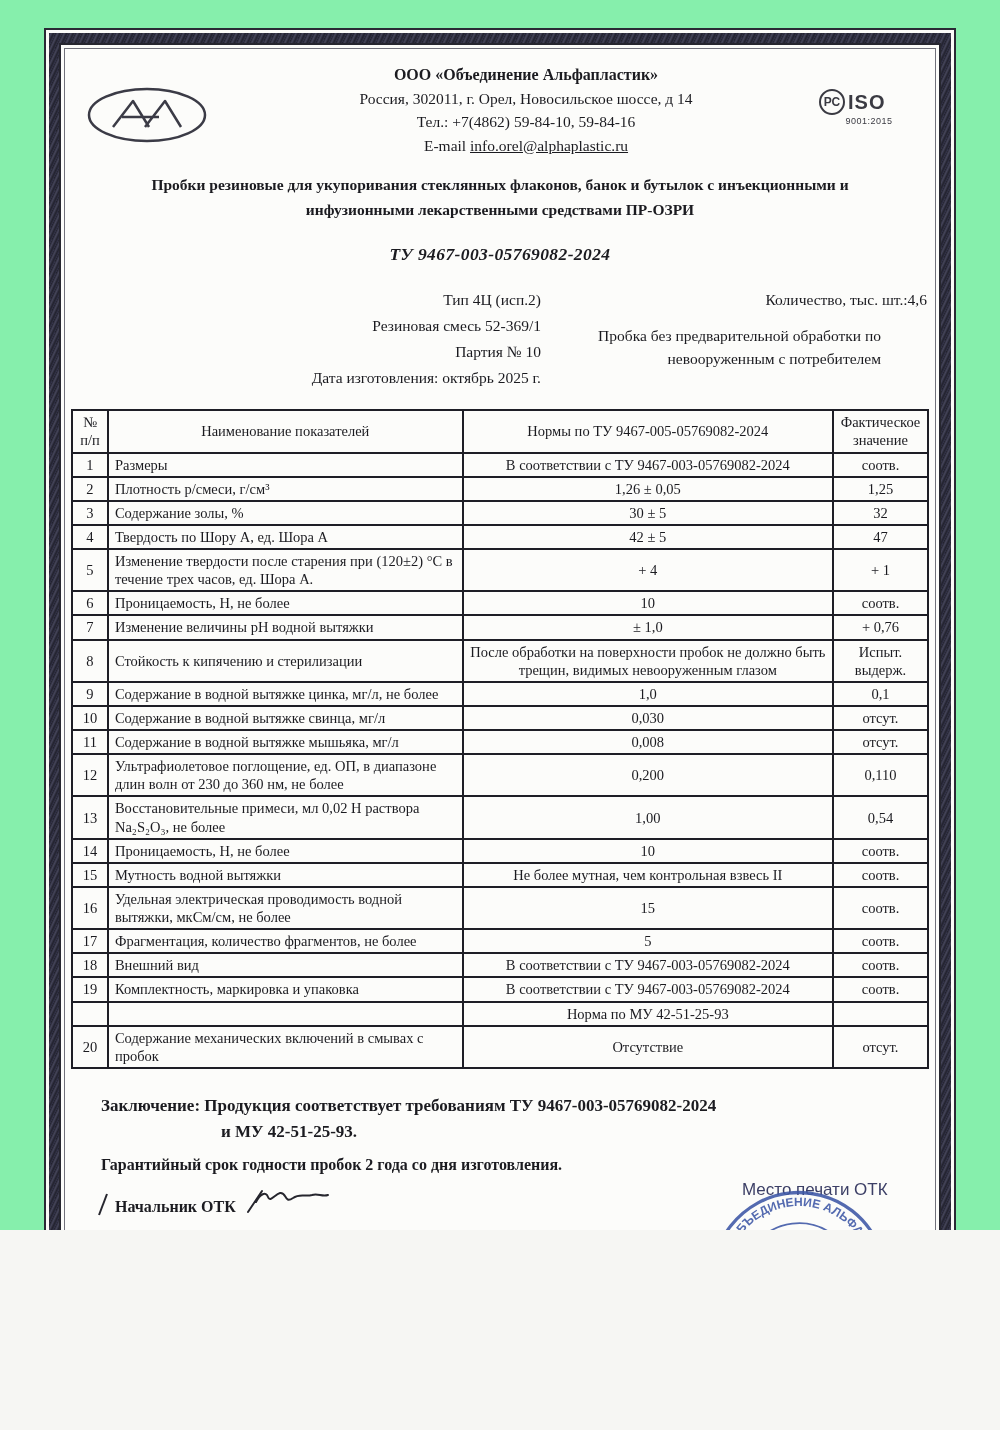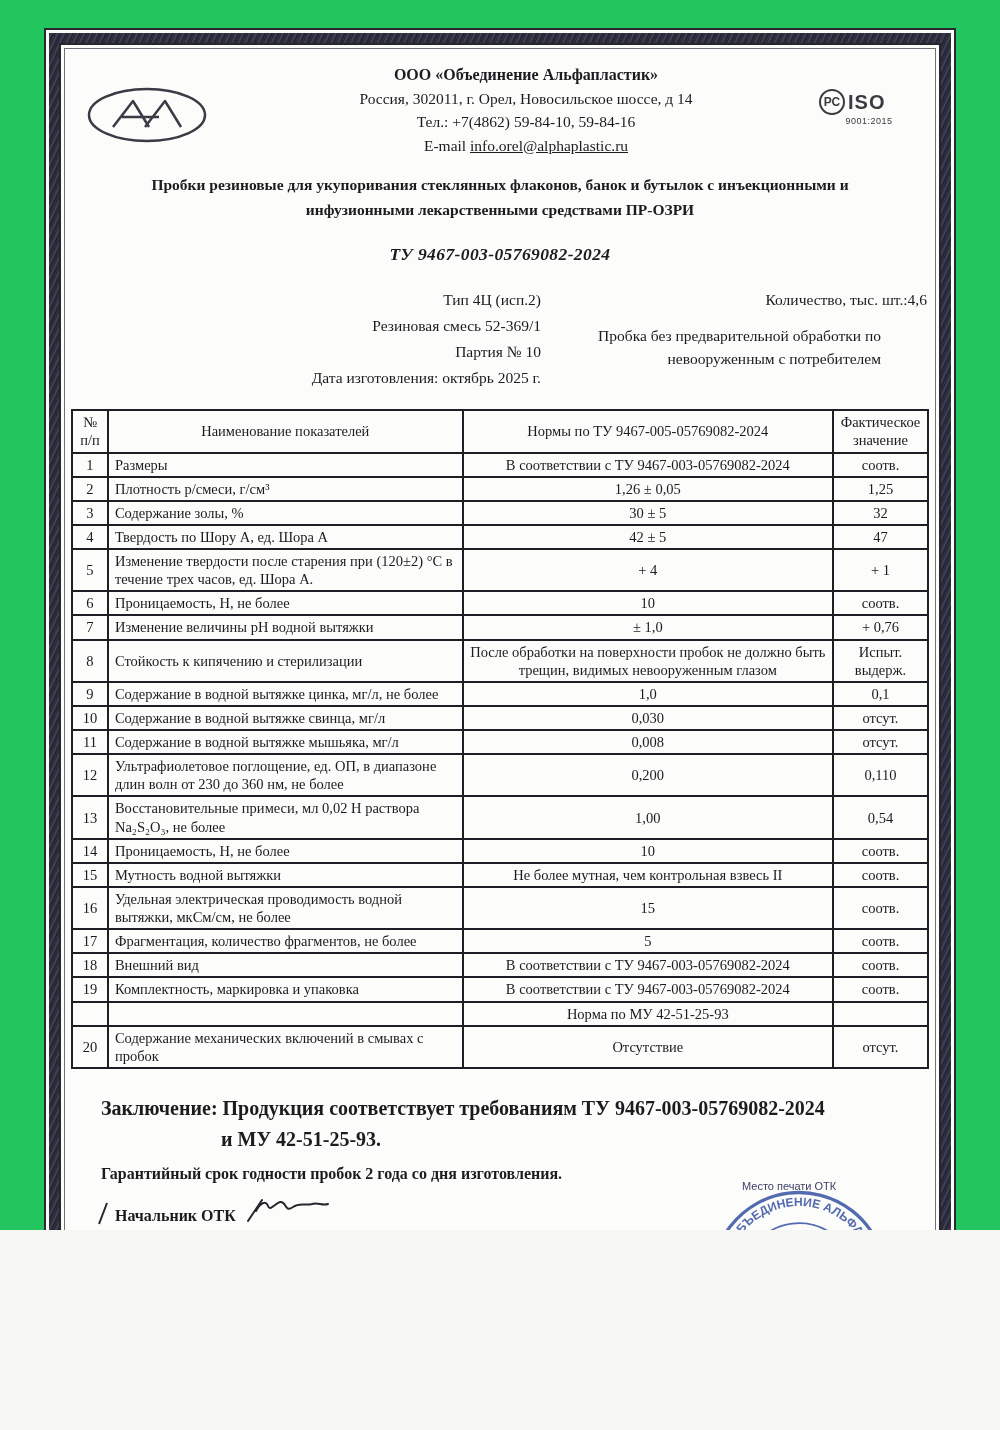--- a/index.html
+++ b/index.html
@@ -2,21 +2,21 @@
 <html lang="ru"><head>
 <meta charset="utf-8">
 <style>
   * { box-sizing: border-box; margin: 0; padding: 0; }
   html,body { width:1000px; height:1430px; }
   body {
     font-family: "Liberation Serif", "DejaVu Serif", serif;
     color:#1b1b20;
     background:#f6f6f3;
   }
-  .page { position:relative; width:1000px; height:1230px; background:#22c55e; overflow:hidden; }
+  .page { position:relative; width:1000px; height:1230px; background:#86efac; overflow:hidden; }
 
   
   .frame { position:absolute; left:44px; top:28px; width:912px; height:1374px;
            border:2px solid #2a2a35; padding:3px; background:#fbfbf8; }
   .frame-band { width:100%; height:100%; padding:10px;
     background: repeating-linear-gradient(115deg, #22222e 0px, #45455a 2px, #22222e 4px, #34344a 6px); }
   .frame-inner { width:100%; height:100%; background:#fcfcfa; border:2px solid #26262f; padding:3px; }
   .frame-inner2 { width:100%; height:100%; border:1px solid #70707a; padding:12px 6px 8px 6px; overflow:hidden; }
 
   
@@ -48,28 +48,28 @@
 
   
   table.spec { width:100%; border-collapse:collapse; margin-top:14px; font-size:14.5px; }
   table.spec td, table.spec th { border:2px solid #1e1e26; padding:2px 6px; vertical-align:middle;
                                  font-weight:normal; line-height:1.25; }
   table.spec th { text-align:center; }
   td.c { text-align:center; }
   col.w-num { width:36px; } col.w-name { width:356px; } col.w-norm { width:372px; } col.w-fact { width:95px; }
 
   
-  .conclusion { margin:24px 0 0 30px; font-weight:bold; font-size:20px; line-height:1.55; }
+  .conclusion { margin:24px 0 0 30px; font-weight:bold; font-size:17px; line-height:1.55; }
   .conclusion-l2 { padding-left:120px; }
   .warranty { margin:10px 0 0 30px; font-weight:bold; font-size:16px; }
   .otk-line { margin:14px 0 0 26px; font-weight:bold; font-size:16px; display:flex; align-items:flex-end; gap:6px; }
   .issue-date { margin:12px 0 0 30px; font-weight:bold; font-size:16px; }
 
   
-  .stamp-place { position:absolute; left:742px; top:1180px; font-size:11px; color:#3c3f66;
+  .stamp-place { position:absolute; left:742px; top:1180px; font-size:17px; color:#3c3f66;
                  font-family:"Liberation Sans",sans-serif; }
   .stamp { position:absolute; left:706px; top:1186px; width:186px; height:186px; opacity:.88;
            transform:rotate(-7deg); }
   .stamp text, .stamp textPath { font-family:"Liberation Sans",sans-serif; font-weight:bold; }
 
   .sig-svg { display:inline-block; }
 </style>
 </head>
 <body>
 

